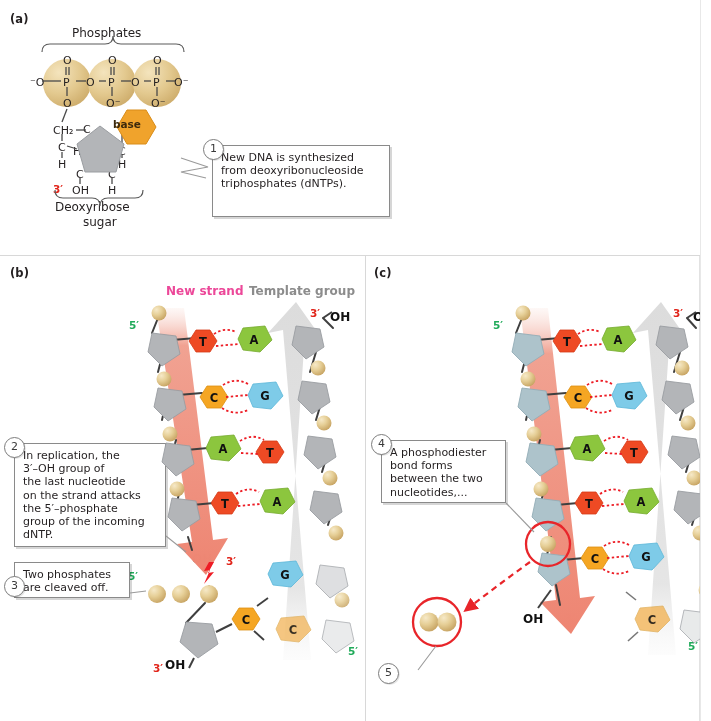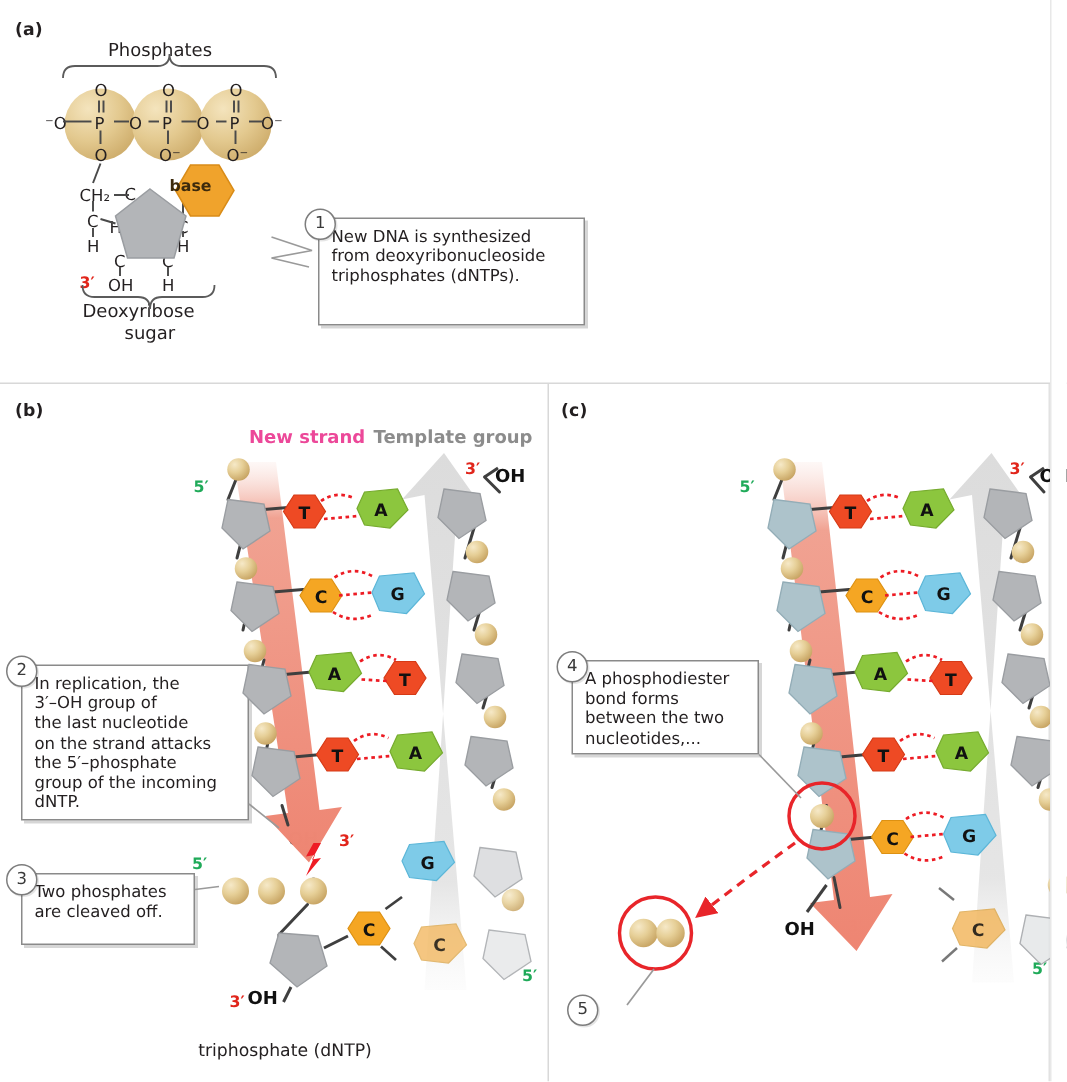--- a/index.html
+++ b/index.html
@@ -123,35 +123,34 @@
   <span class="lbl prime3" style="left:310px;top:307px;">3′</span>
   <span class="lbl oh" style="left:330px;top:310px;">OH</span>
   <span class="lbl prime3" style="left:226px;top:555px;">3′</span>
   <span class="lbl oh" style="left:192px;top:552px;">OH</span>
   <span class="lbl prime5" style="left:348px;top:645px;">5′</span>
 
   <span class="lbl prime5" style="left:128px;top:570px;">5′</span>
   <span class="lbl prime3" style="left:153px;top:662px;">3′</span>
   <span class="lbl oh" style="left:165px;top:658px;">OH</span>
 
-  <span class="dntp-cap" style="left:95px;top:694px;width:190px;">triphosphate (dNTP)</span>
 
   <div class="step-num" style="left:4px;top:437px;">2</div>
   <div class="callout" style="left:14px;top:443px;width:152px;height:104px;">
     <span class="txt">In replication, the
 3′–OH group of
 the last nucleotide
 on the strand attacks
 the 5′–phosphate
 group of the incoming
 dNTP.</span>
   </div>
 
   <div class="step-num" style="left:4px;top:576px;">3</div>
-  <div class="callout" style="left:14px;top:582px;width:116px;height:48px;">
+  <div class="callout" style="left:14px;top:562px;width:116px;height:36px;">
     <span class="txt">Two phosphates
 are cleaved off.</span>
   </div>
 
   <div class="panel" id="panel-c">
     <span class="panel-label" style="left:8px;top:10px;">(c)</span>
   </div>
 
   <span class="lbl prime5" style="left:493px;top:319px;">5′</span>
   <span class="lbl prime3" style="left:673px;top:307px;">3′</span>

